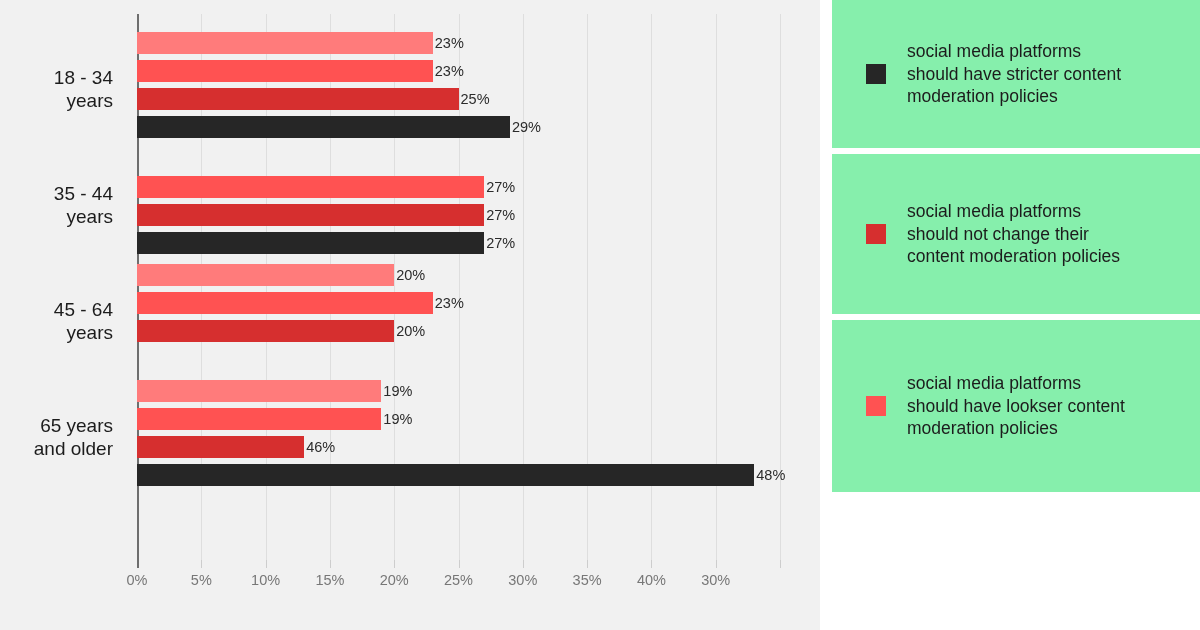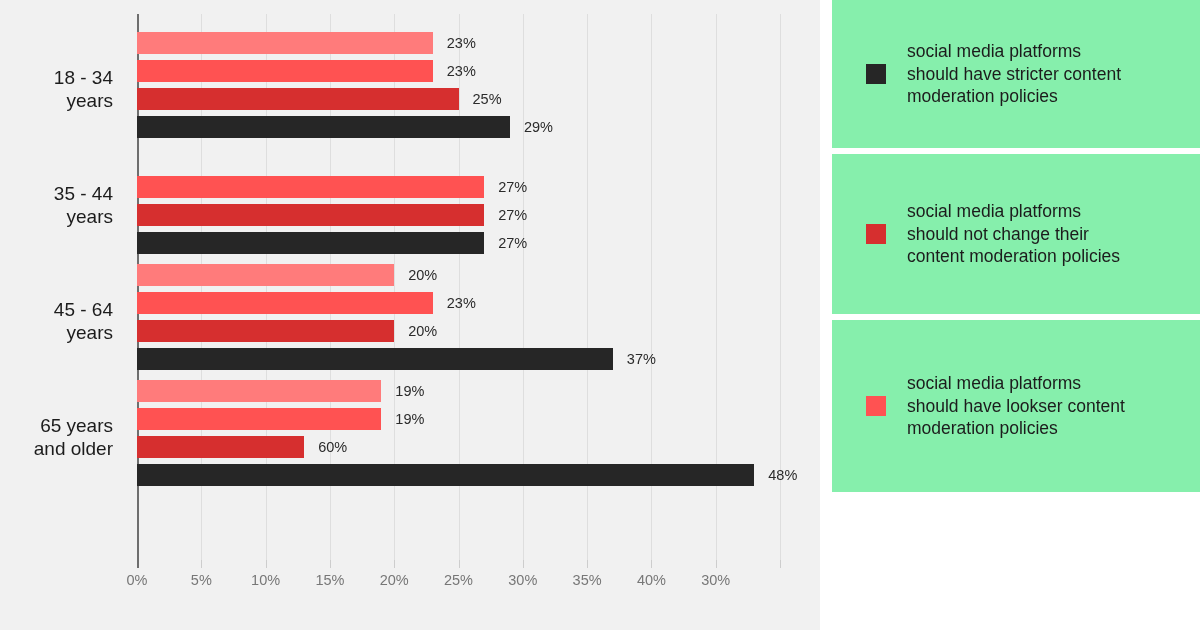--- a/index.html
+++ b/index.html
@@ -80,21 +80,21 @@
     height: 22px;
   }
   .bar-label {
     position: absolute;
     top: 0;
     height: 22px;
     line-height: 22px;
     font-size: 14.5px;
     color: #2b2b2b;
     white-space: nowrap;
-    padding-left: 14px;
+    padding-left: 2px;
   }
 
   
   .cat-labels {
     position: absolute;
     left: 0;
     top: 14px;
     width: 125px;
     height: 546px;
   }
@@ -243,37 +243,33 @@
               <div class="bar-label" style="left: 257.2px;">20%</div>
             </div>
             <div class="bar-row" style="top: 28px; width: 643px;">
               <div class="bar" title="social media platforms should have lookser content moderation policies" style="width: 295.78px; background: rgb(255, 82, 82);"></div>
               <div class="bar-label" style="left: 295.78px;">23%</div>
             </div>
             <div class="bar-row" style="top: 56px; width: 643px;">
               <div class="bar" title="social media platforms should not change their content moderation policies" style="width: 257.2px; background: rgb(214, 47, 47);"></div>
               <div class="bar-label" style="left: 257.2px;">20%</div>
             </div>
-            <div class="bar-row" style="top: 84px; width: 643px;">
-              <div class="bar" title="social media platforms should have stricter content moderation policies" style="width: 475.82px; background: rgb(38, 38, 38);"></div>
-              <div class="bar-label" style="left: 475.82px;">37%</div>
-            </div>
           </div>
           <div class="group" style="top: 366px;">
             <div class="bar-row" style="top: 0px; width: 643px;">
               <div class="bar" title="don't know / no option" style="width: 244.34px; background: rgb(255, 123, 123);"></div>
               <div class="bar-label" style="left: 244.34px;">19%</div>
             </div>
             <div class="bar-row" style="top: 28px; width: 643px;">
               <div class="bar" title="social media platforms should have lookser content moderation policies" style="width: 244.34px; background: rgb(255, 82, 82);"></div>
               <div class="bar-label" style="left: 244.34px;">19%</div>
             </div>
             <div class="bar-row" style="top: 56px; width: 643px;">
               <div class="bar" title="social media platforms should not change their content moderation policies" style="width: 167.18px; background: rgb(214, 47, 47);"></div>
-              <div class="bar-label" style="left: 167.18px;">60%</div>
+              <div class="bar-label" style="left: 167.18px;">46%</div>
             </div>
             <div class="bar-row" style="top: 84px; width: 680px;">
               <div class="bar" title="social media platforms should have stricter content moderation policies" style="width: 617.28px; background: rgb(38, 38, 38);"></div>
               <div class="bar-label" style="left: 617.28px;">48%</div>
             </div>
           </div>
         </div>
     </div>
 
     <div class="xaxis">

